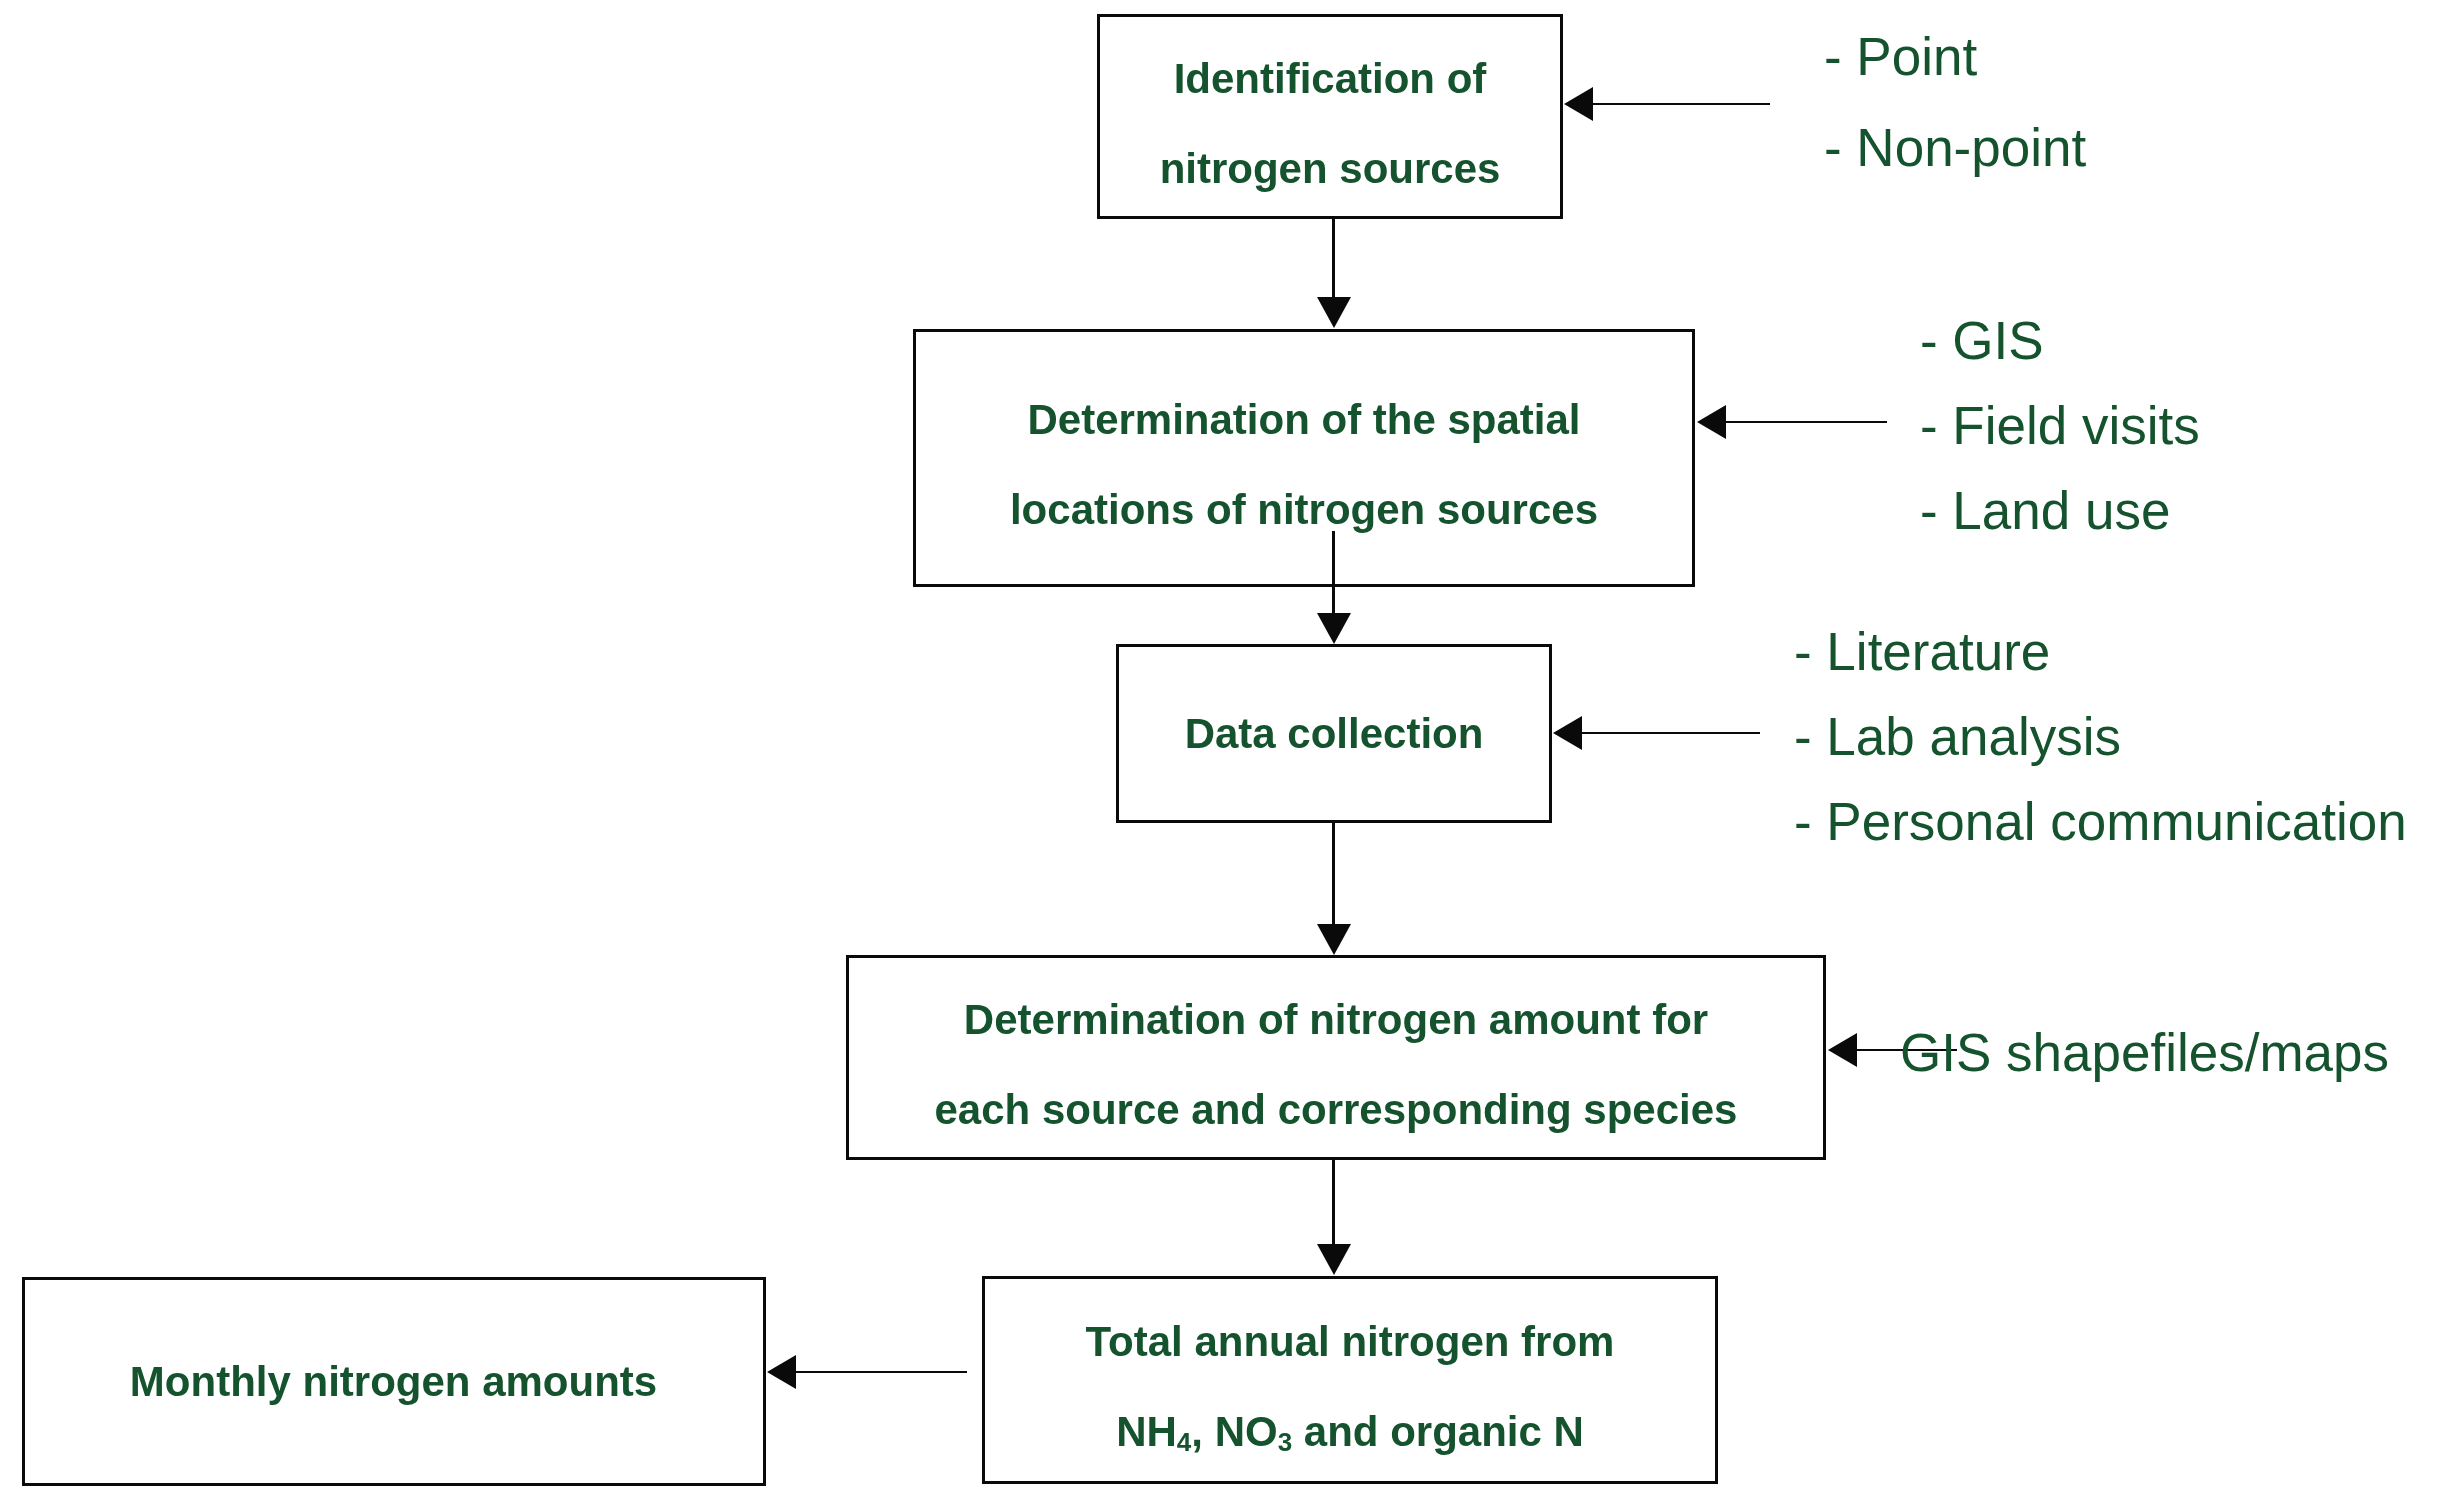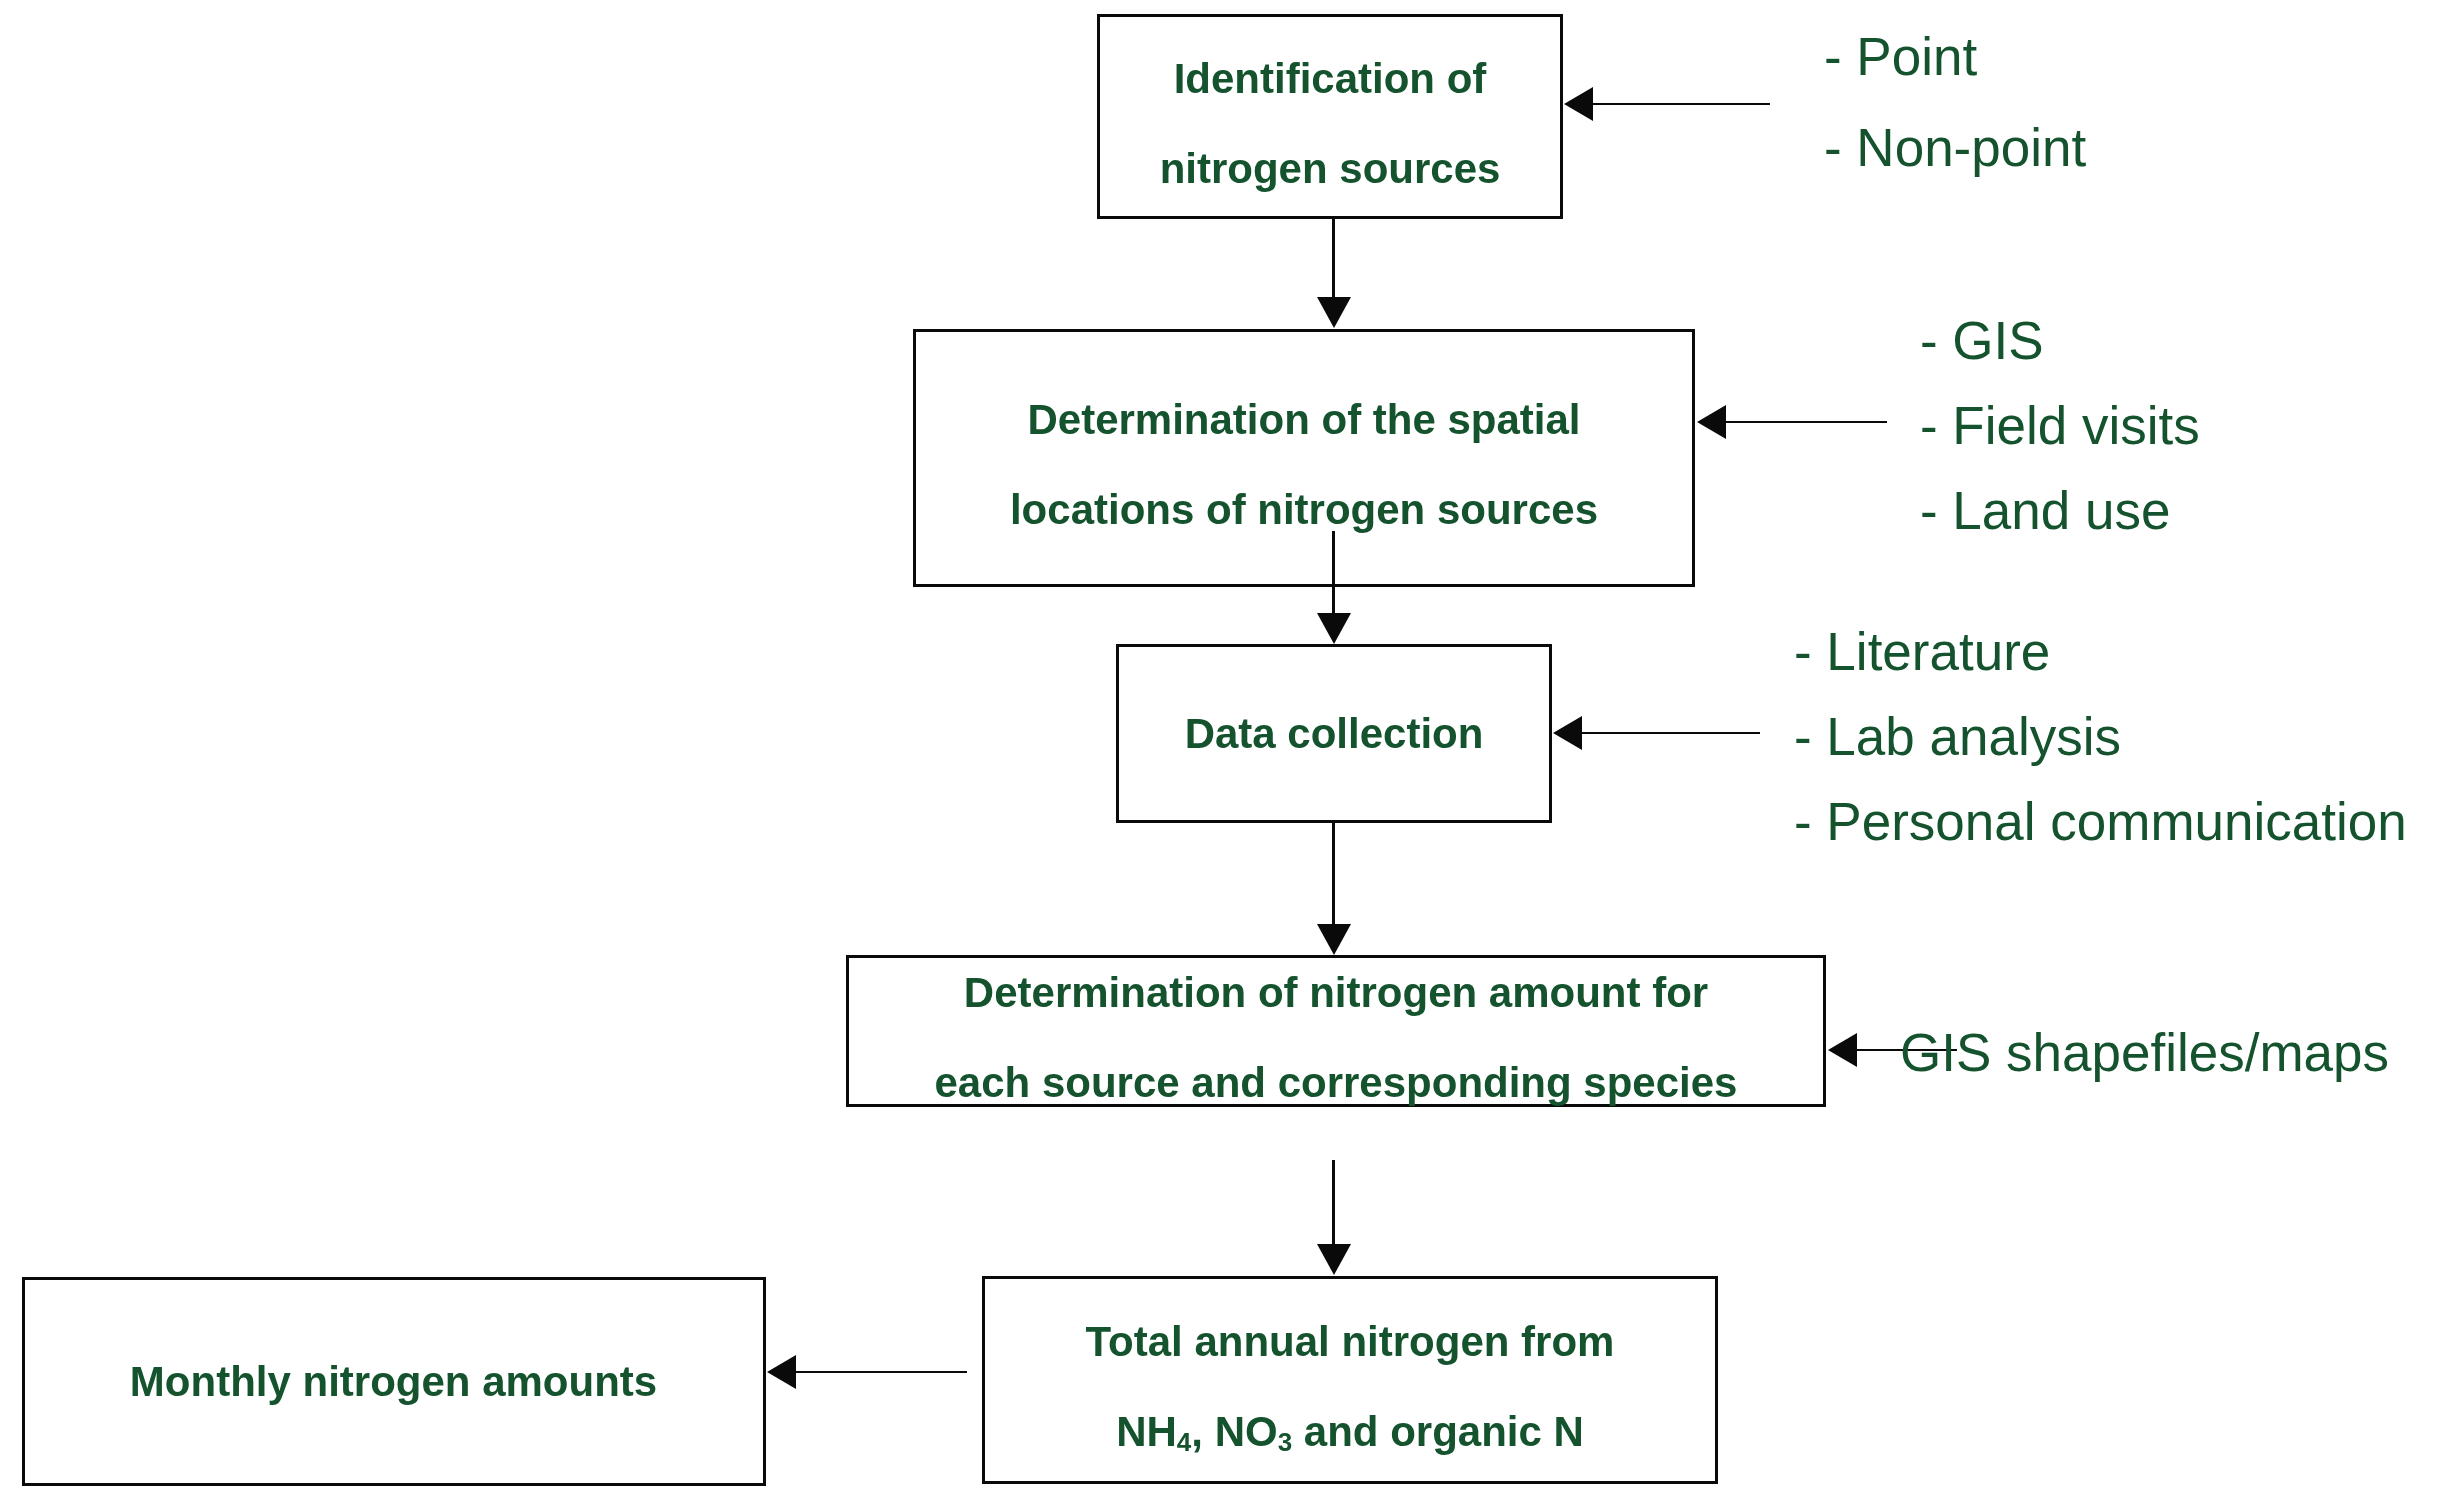--- a/index.html
+++ b/index.html
@@ -40,21 +40,21 @@
   .box-line sub {
     font-size: 0.62em;
     line-height: 0;
     position: relative;
     top: 0.18em;
     vertical-align: baseline;
   }
   #box-identification { left: 1097px; top: 14px;   width: 466px;  height: 205px; }
   #box-spatial        { left: 913px; top: 329px;  width: 782px; height: 258px; }
   #box-collection     { left: 1116px; top: 644px;  width: 436px;  height: 179px; }
-  #box-amount         { left: 846px; top: 955px; width: 980px; height: 152px; }
+  #box-amount         { left: 846px; top: 955px; width: 980px; height: 205px; }
   #box-monthly        { left: 21.5px;   top: 1277px; width: 744px;  height: 209px; }
   #box-total          { left: 982px; top: 1276px; width: 736px;  height: 208px; }
 
   
   .varrow {
     position: absolute;
     width: 34px;
     left: 1317px;
   }
   .varrow .shaft {

